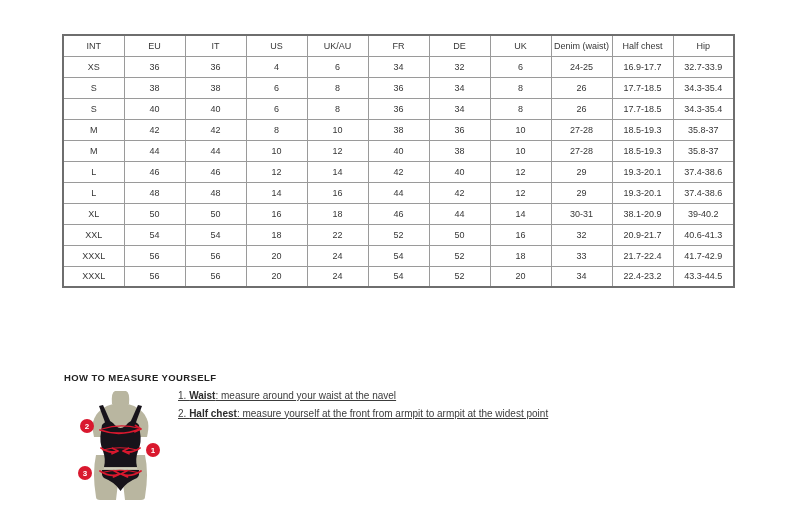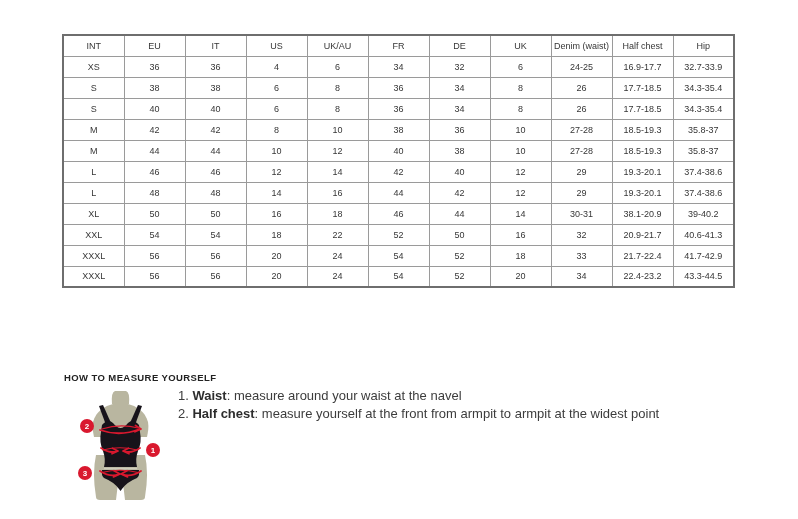--- a/index.html
+++ b/index.html
@@ -57,25 +57,26 @@
   .figure-wrap {
     width: 96px;
     margin-left: 10px;
     flex: 0 0 auto;
   }
   .instructions {
     margin-left: 8px;
     padding-top: 2px;
   }
   .instruction {
-    font-size: 13px;
+    font-size: 10px;
     line-height: 9.5px;
     color: #3c3c3c;
     margin-bottom: 8px;
     white-space: nowrap;
+    text-decoration: underline;
   }
   .instruction b { color: #2d2d2d; }
 </style>
 </head>
 <body>
 
 <table class="size-table">
     <thead>
       <tr>
         <th>INT</th>

